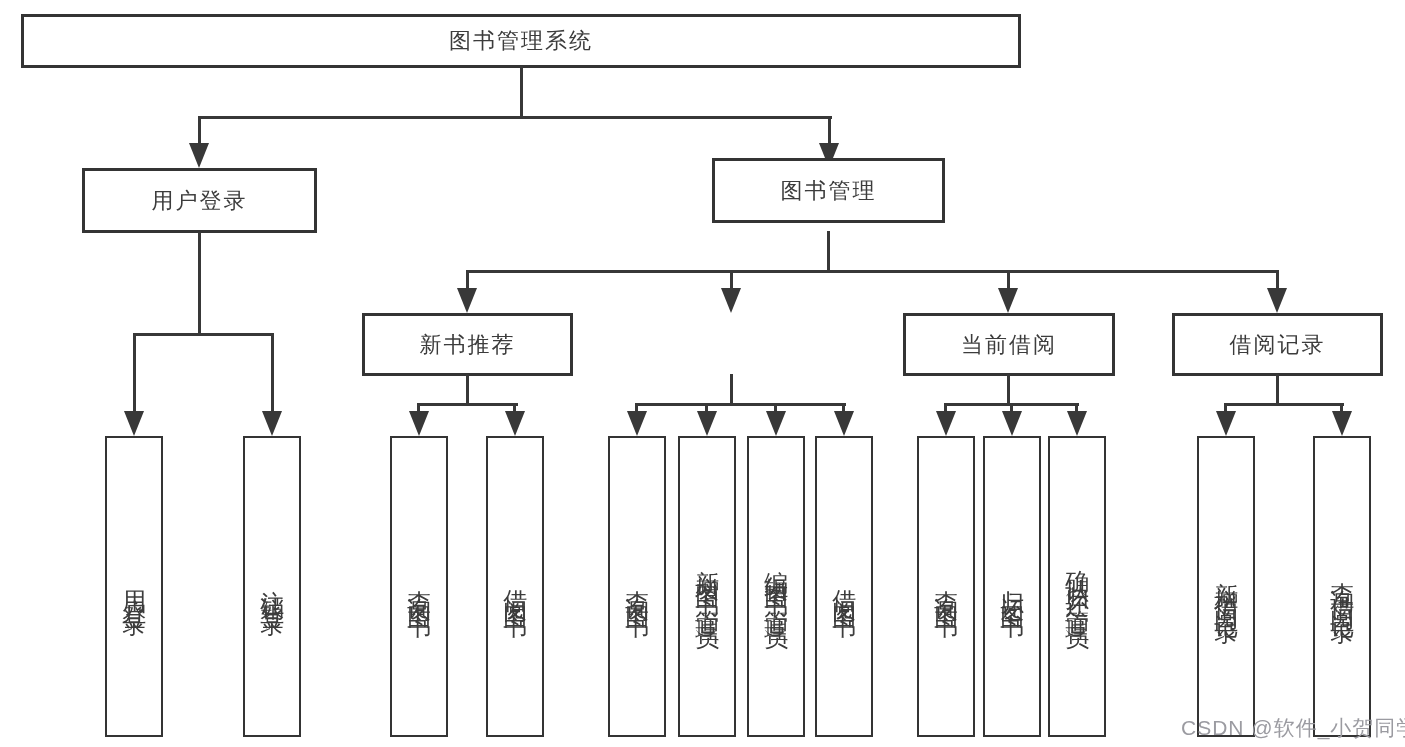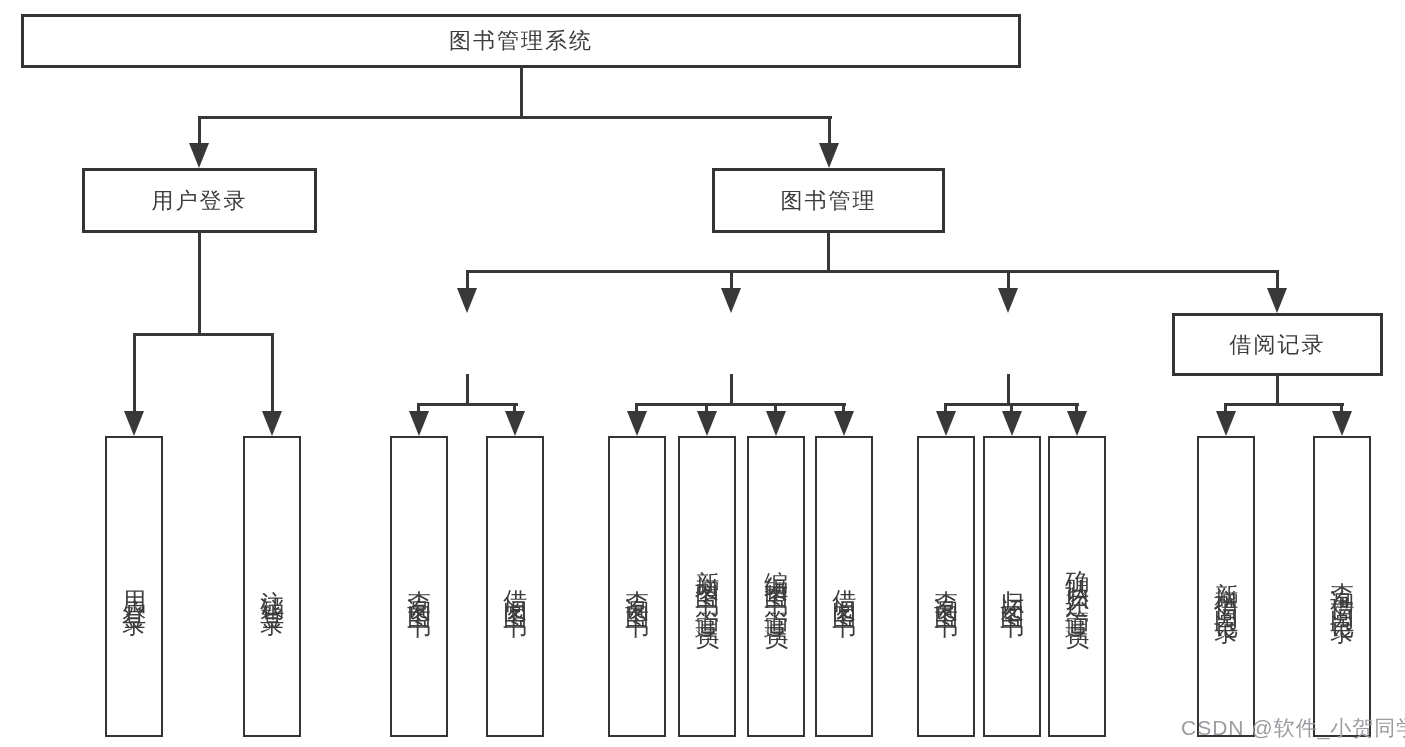--- a/index.html
+++ b/index.html
@@ -42,21 +42,21 @@
   <div class="vline" style="left:520px; top:66px; height:52px;"></div>
   <div class="hline" style="left:198px; top:116px; width:634px;"></div>
   <div class="vline" style="left:198px; top:116px; height:29px;"></div>
   <div class="ah" style="left:189px; top:143px;"></div>
   <div class="vline" style="left:828px; top:116px; height:29px;"></div>
   <div class="ah" style="left:819px; top:143px;"></div>
 
   <div class="box" style="left:82px; top:168px; width:235px; height:65px;">
     <span class="hlabel">用户登录</span>
   </div>
-  <div class="box" style="left:712px; top:168px; width:233px; height:65px;">
+  <div class="box" style="left:712px; top:158px; width:233px; height:65px;">
     <span class="hlabel">图书管理</span>
   </div>
 
   <div class="vline" style="left:198px; top:232px; height:104px;"></div>
   <div class="hline" style="left:133px; top:333px; width:141px;"></div>
   <div class="vline" style="left:133px; top:333px; height:80px;"></div>
   <div class="ah" style="left:124px; top:411px;"></div>
   <div class="vline" style="left:271px; top:333px; height:80px;"></div>
   <div class="ah" style="left:262px; top:411px;"></div>
 
@@ -64,20 +64,26 @@
   <div class="hline" style="left:466px; top:270px; width:813px;"></div>
   <div class="vline" style="left:466px; top:270px; height:20px;"></div>
   <div class="ah" style="left:457px; top:288px;"></div>
   <div class="vline" style="left:730px; top:270px; height:20px;"></div>
   <div class="ah" style="left:721px; top:288px;"></div>
   <div class="vline" style="left:1007px; top:270px; height:20px;"></div>
   <div class="ah" style="left:998px; top:288px;"></div>
   <div class="vline" style="left:1276px; top:270px; height:20px;"></div>
   <div class="ah" style="left:1267px; top:288px;"></div>
 
+  <div class="box" style="left:362px; top:313px; width:211px; height:63px;">
+    <span class="hlabel">新书推荐</span>
+  </div>
+  <div class="box" style="left:903px; top:313px; width:212px; height:63px;">
+    <span class="hlabel">当前借阅</span>
+  </div>
   <div class="box" style="left:1172px; top:313px; width:211px; height:63px;">
     <span class="hlabel">借阅记录</span>
   </div>
 
   <div class="vline" style="left:466px; top:374px; height:32px;"></div>
   <div class="hline" style="left:418px; top:403px; width:100px;"></div>
   <div class="vline" style="left:730px; top:374px; height:32px;"></div>
   <div class="hline" style="left:636px; top:403px; width:210px;"></div>
   <div class="vline" style="left:1007px; top:374px; height:32px;"></div>
   <div class="hline" style="left:945px; top:403px; width:134px;"></div>

